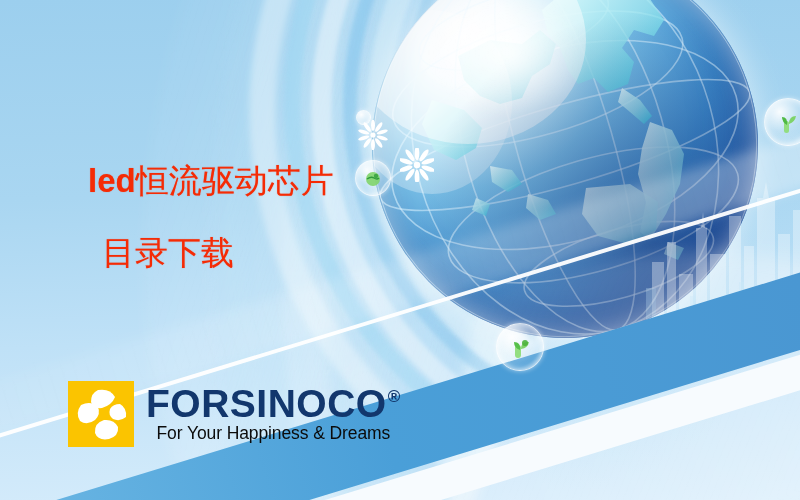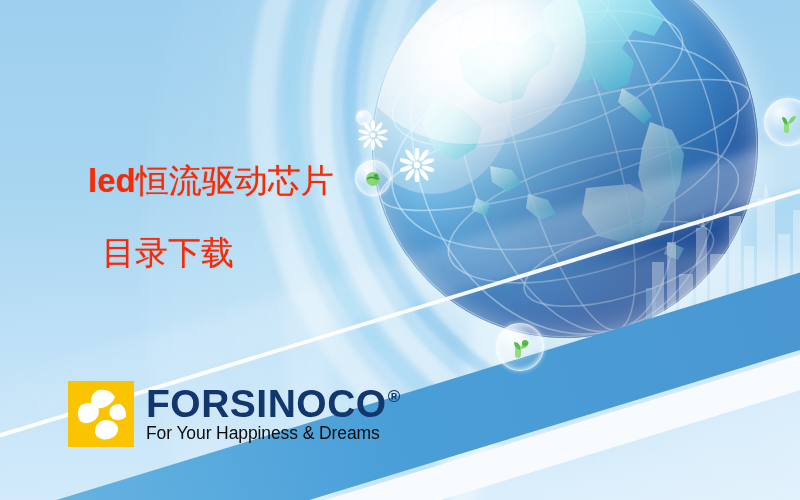--- a/index.html
+++ b/index.html
@@ -119,21 +119,21 @@
     font-size:33px;line-height:1.0;letter-spacing:0px;
     text-shadow:0 0 1px rgba(245,43,5,0.5);}
   .headline .l2{display:block;margin-top:39px;margin-left:14px;}
   .headline .ascii{font-family:"Liberation Sans",sans-serif;font-weight:700;}
   .headline .cjk{font-family:"DejaVu Sans","Liberation Sans",sans-serif;font-weight:500;}
 
   
   .logo{position:absolute;left:68px;top:381px;display:flex;align-items:center;}
   .logo-mark{position:relative;width:66px;height:66px;background:#fbc400;flex:none;}
   .logo-mark svg{position:absolute;inset:0;width:100%;height:100%;}
-  .logo-text{margin-left:12px;display:flex;flex-direction:column;justify-content:center;}
+  .logo-text{margin-left:12px;display:flex;flex-direction:column;justify-content:center;align-items:center;}
   .logo-name{color:#12376d;font-weight:700;font-size:39px;line-height:0.92;
     letter-spacing:0.5px;display:flex;align-items:flex-start;
     font-family:"Liberation Sans",sans-serif;}
   .logo-reg{font-size:17px;line-height:1;margin-top:2px;margin-left:1px;}
   .logo-tag{color:#0b0b0b;font-size:17.5px;line-height:1.05;margin-top:2px;
     letter-spacing:-0.1px;font-family:"Liberation Sans",sans-serif;}
 </style>
 </head>
 <body>
 

